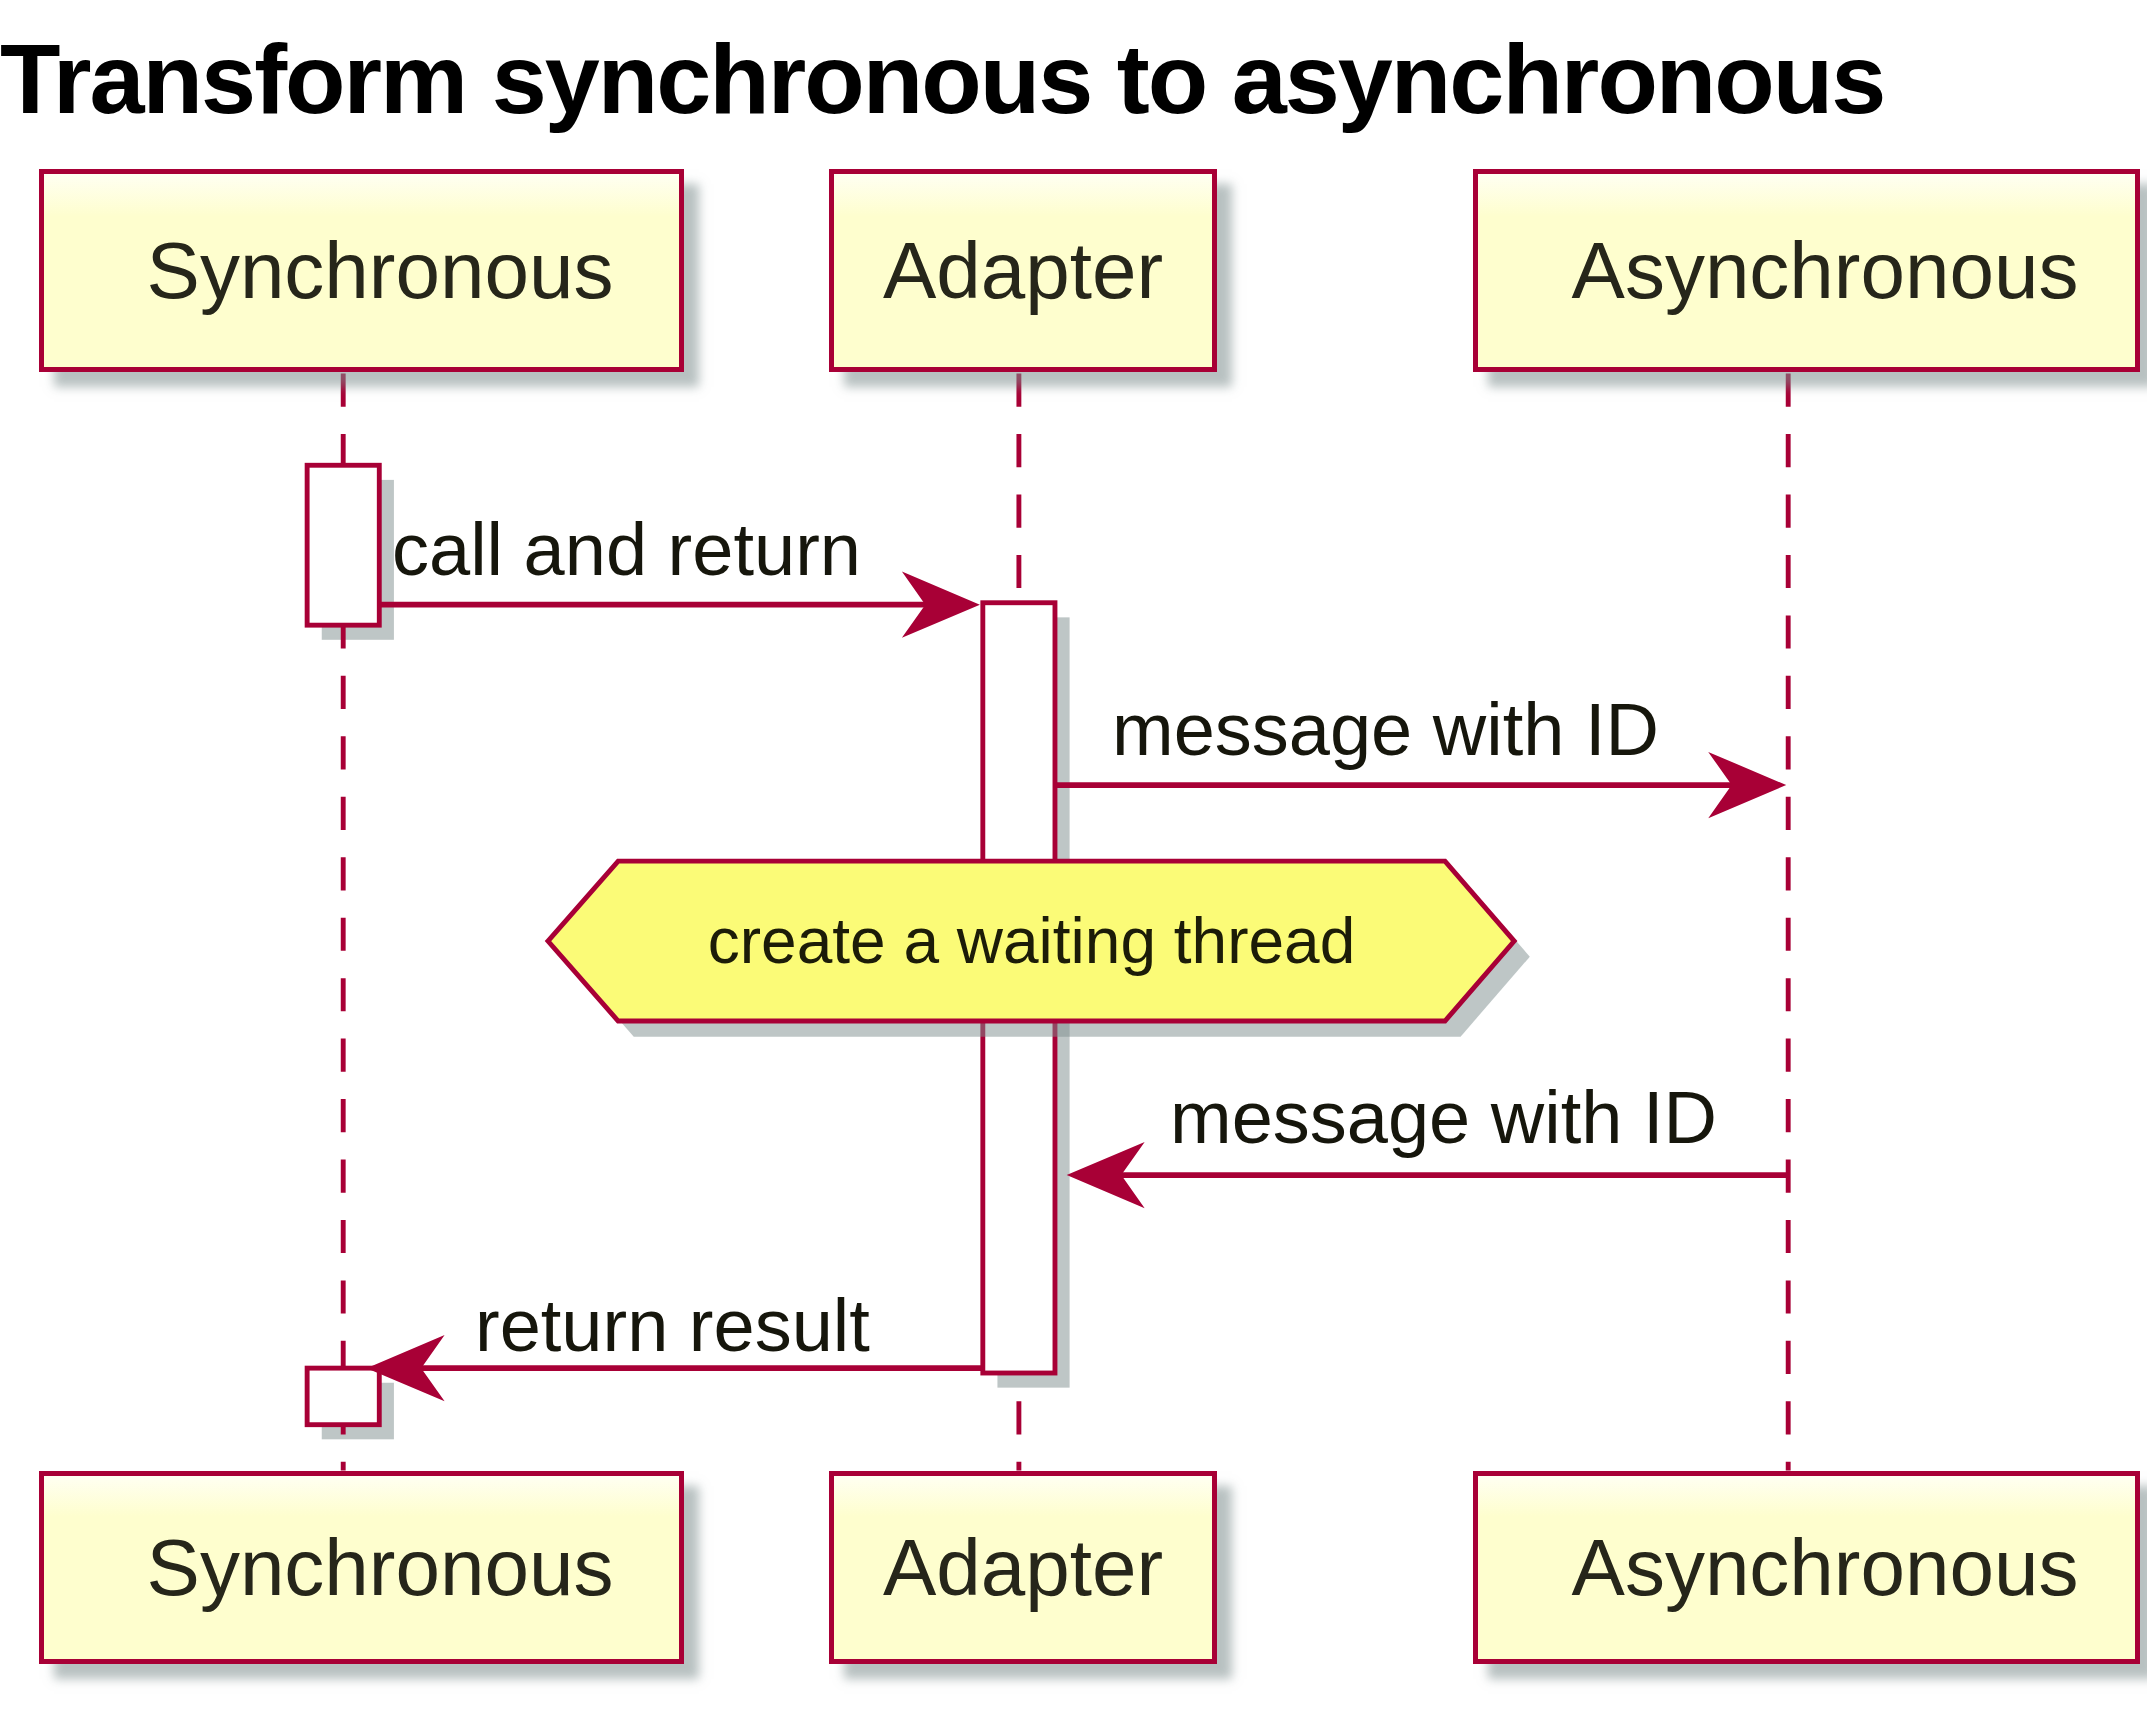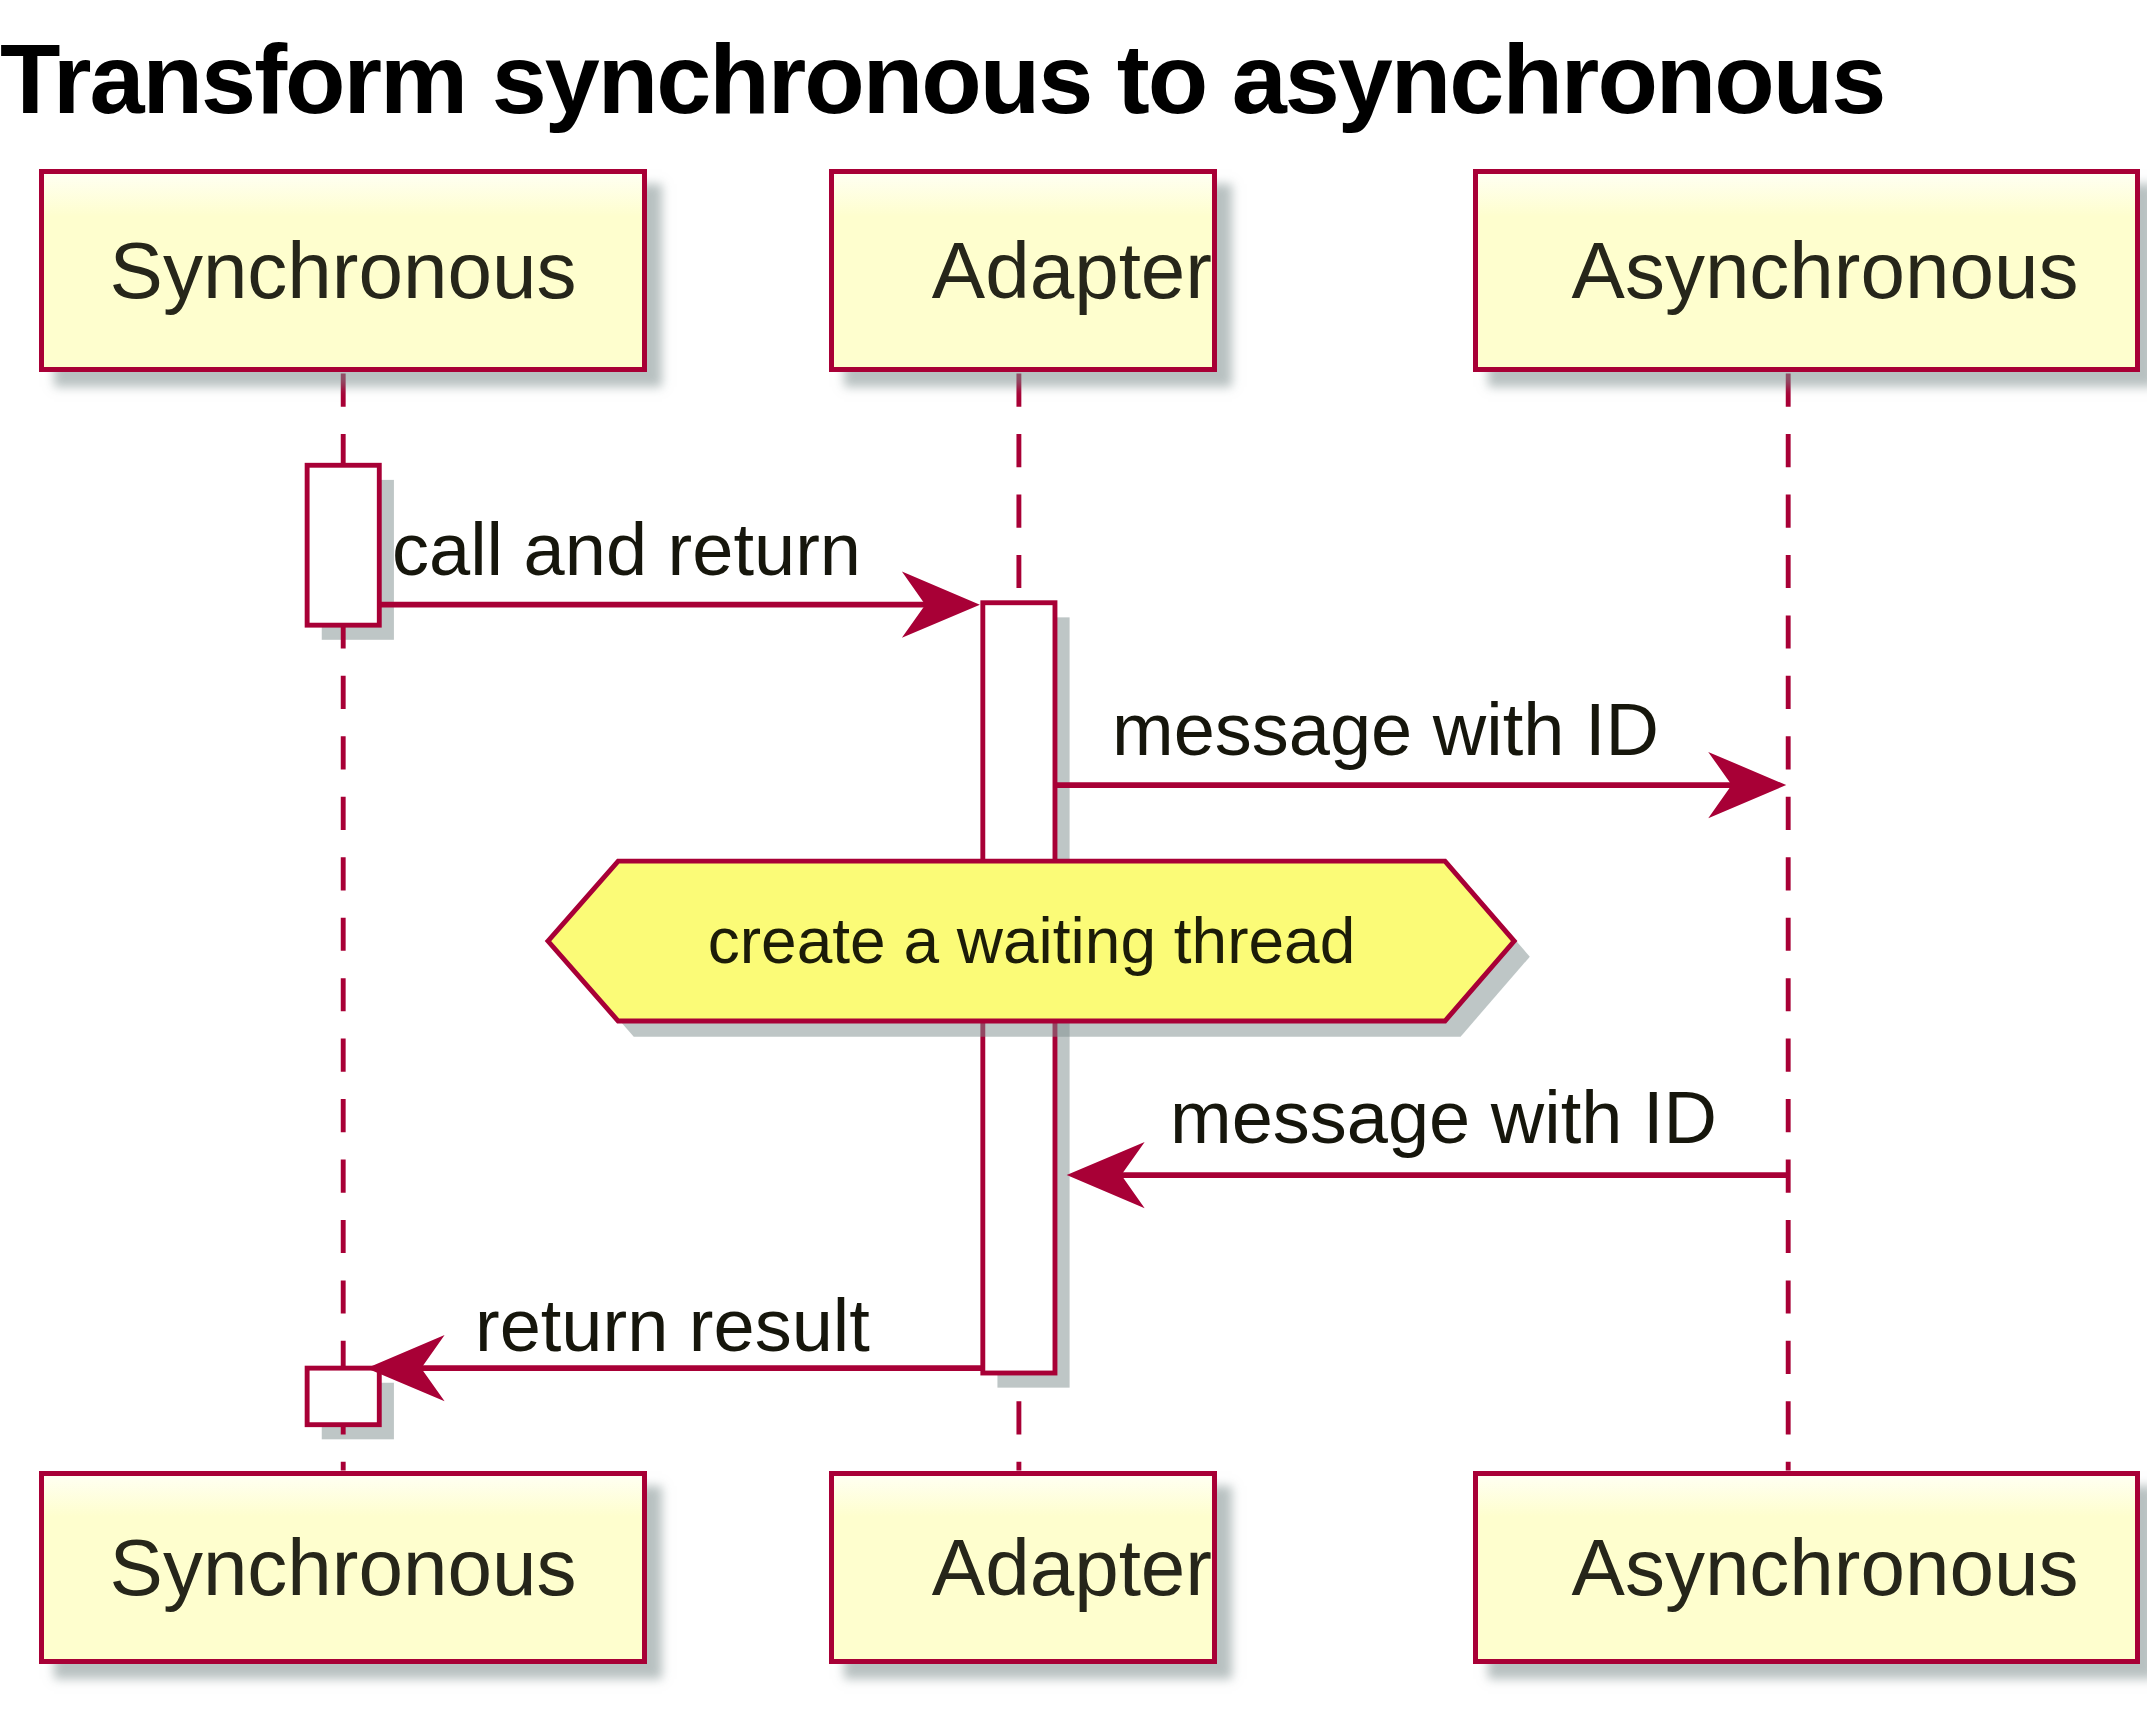--- a/index.html
+++ b/index.html
@@ -20,22 +20,22 @@
   .participant{
     position:absolute;
     background:linear-gradient(180deg,#fffff2 0%,#fefece 22%,#fefece 100%);
     border:5.9px solid #a80036;
     box-shadow:14.6px 14.6px 9.8px rgba(125,142,142,0.55);
     display:flex;align-items:center;justify-content:center;
     font-size:80px;color:#26261a;white-space:nowrap;
   }
   .p-top{top:169px;height:193px;}
   .p-bot{top:1471px;height:183px;}
-  .p-sync{left:39px;width:598px;}
-  .p-adapter{left:829px;width:378px;justify-content:flex-end;}
+  .p-sync{left:39px;width:598px;padding-left:37px;}
+  .p-adapter{left:829px;width:378px;}
   .p-async{left:1473px;width:620px;padding-left:37px;}
   .msg{
     position:absolute;
     font-size:74px;color:#16160c;white-space:nowrap;line-height:1.1;
   }
   .note-label{
     position:absolute;left:618px;top:861px;width:827px;height:160px;
     display:flex;align-items:center;justify-content:center;
     font-size:64px;color:#1c1c08;white-space:nowrap;
   }

